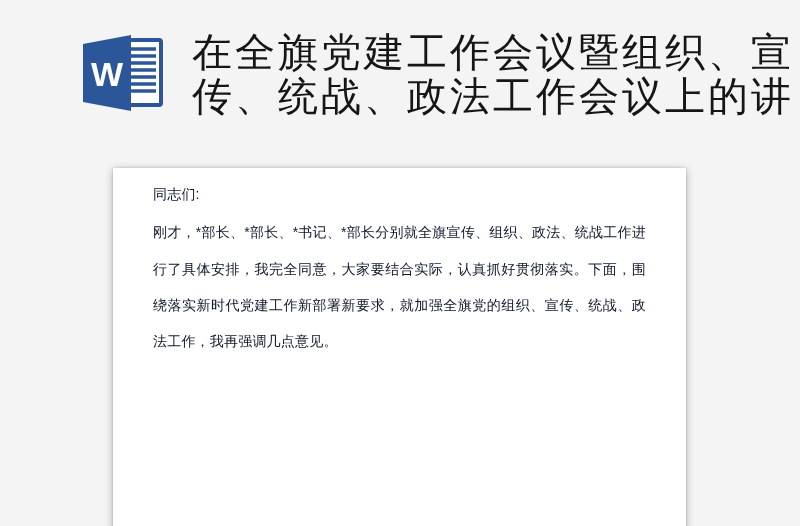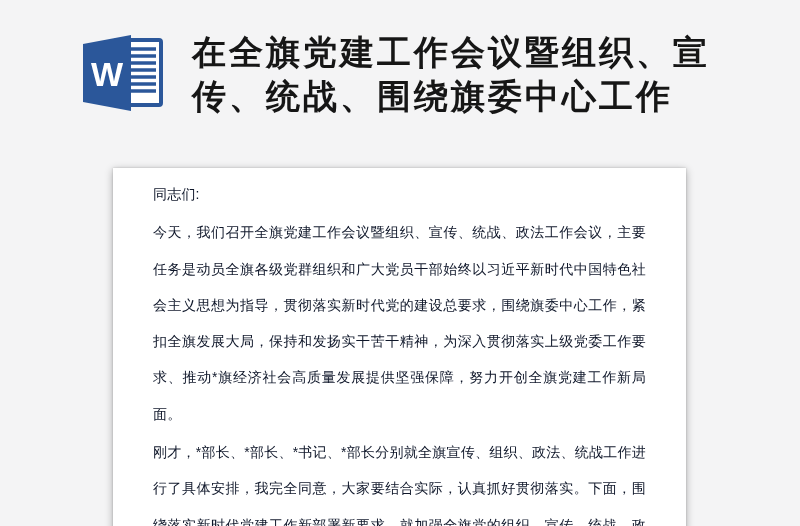--- a/index.html
+++ b/index.html
@@ -19,24 +19,24 @@
   }
   .word-icon {
     width: 88px;
     height: 80px;
     margin-top: 3px;
     flex: 0 0 auto;
   }
   .doc-title {
     margin-left: 26px;
     width: 548px;
-    font-size: 34px;
+    font-size: 40px;
     line-height: 44px;
     letter-spacing: 3px;
-    font-weight: 700;
+    font-weight: 400;
     color: #161616;
   }
   .title-line { white-space: nowrap; }
   .page {
     position: absolute;
     left: 113px;
     top: 168px;
     width: 573px;
     height: 420px;
     background: #ffffff;
@@ -70,23 +70,22 @@
       <line x1="44" y1="51" x2="78" y2="51"></line>
       <line x1="44" y1="58" x2="78" y2="58"></line>
     </g>
 
     <polygon points="5,11 53,2 53,78 5,69" fill="#2b579a"></polygon>
     <text x="29" y="53" text-anchor="middle" fill="#ffffff" font-family="Liberation Sans, sans-serif" font-size="34" font-weight="bold">W</text>
   </svg>
 
   <div class="doc-title">
     <div class="title-line">在全旗党建工作会议暨组织、宣</div>
-    <div class="title-line">传、统战、围绕旗委中心工作</div>
+    <div class="title-line">传、统战、政法工作会议上的讲</div>
   </div>
 </div>
 
 <div class="page">
   <div class="page-content">
     <p>同志们:</p>
-    <p>今天，我们召开全旗党建工作会议暨组织、宣传、统战、政法工作会议，主要任务是动员全旗各级党群组织和广大党员干部始终以习近平新时代中国特色社会主义思想为指导，贯彻落实新时代党的建设总要求，围绕旗委中心工作，紧扣全旗发展大局，保持和发扬实干苦干精神，为深入贯彻落实上级党委工作要求、推动*旗经济社会高质量发展提供坚强保障，努力开创全旗党建工作新局面。</p>
     <p>刚才，*部长、*部长、*书记、*部长分别就全旗宣传、组织、政法、统战工作进行了具体安排，我完全同意，大家要结合实际，认真抓好贯彻落实。下面，围绕落实新时代党建工作新部署新要求，就加强全旗党的组织、宣传、统战、政法工作，我再强调几点意见。</p>
   </div>
 </div>
 
 </body></html>

